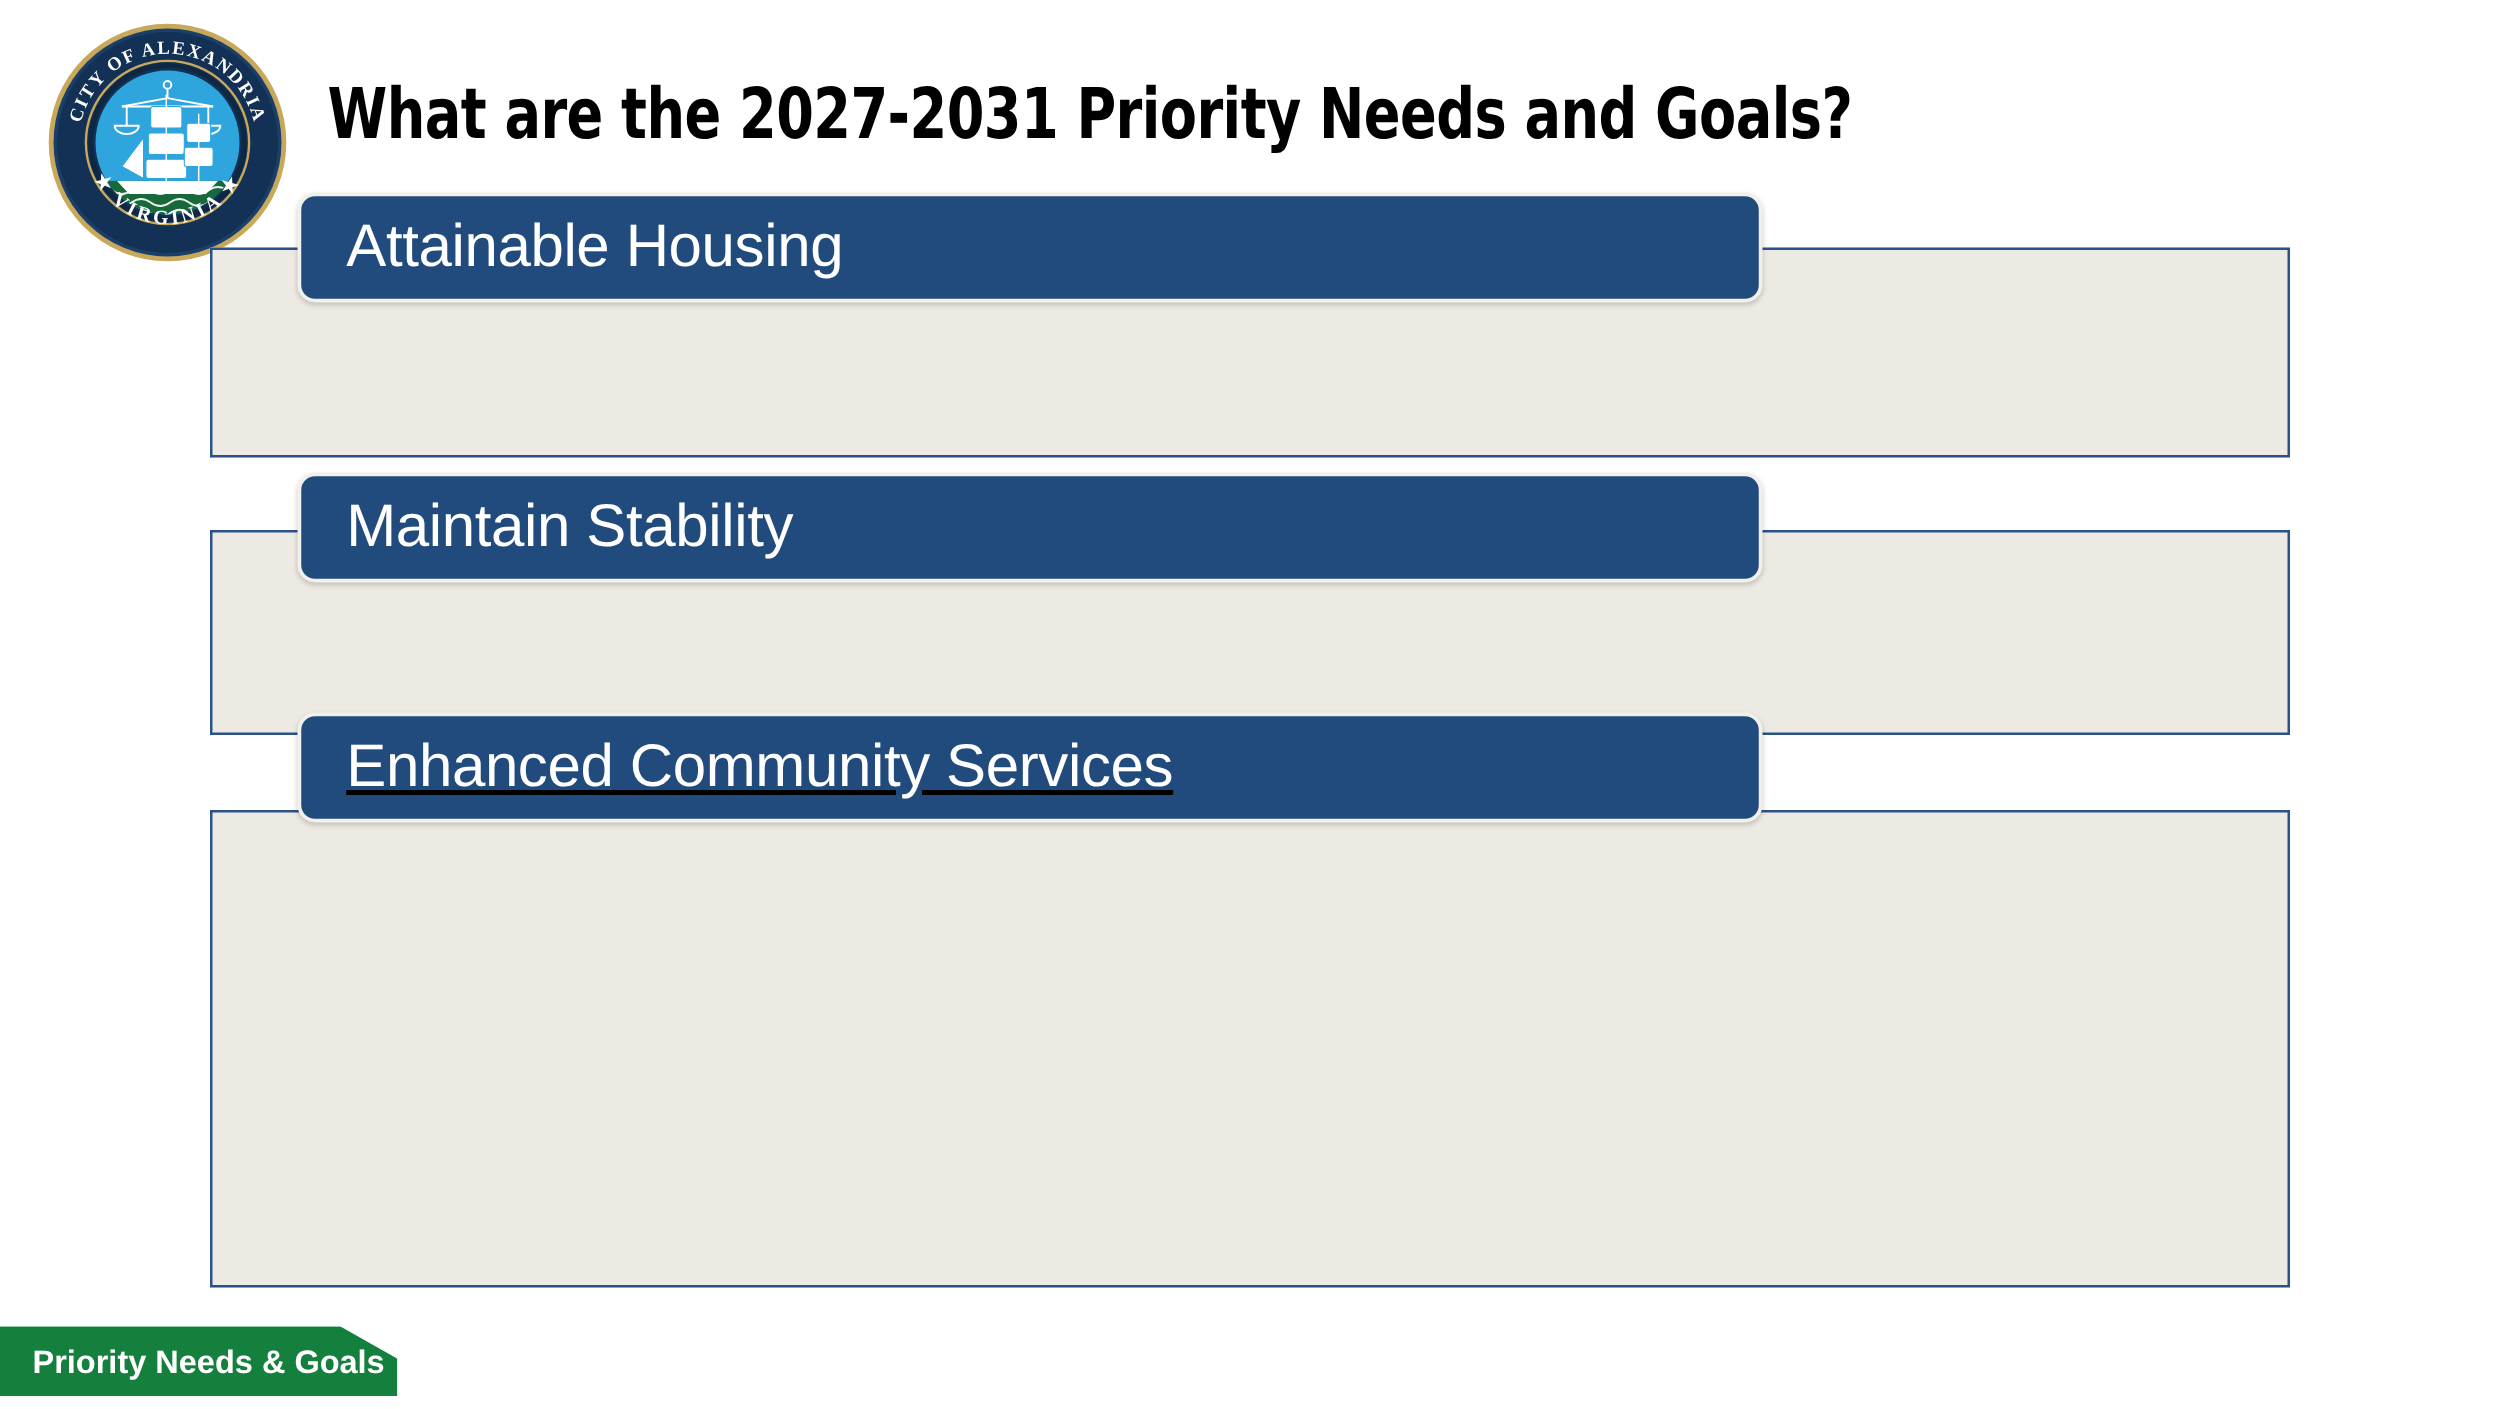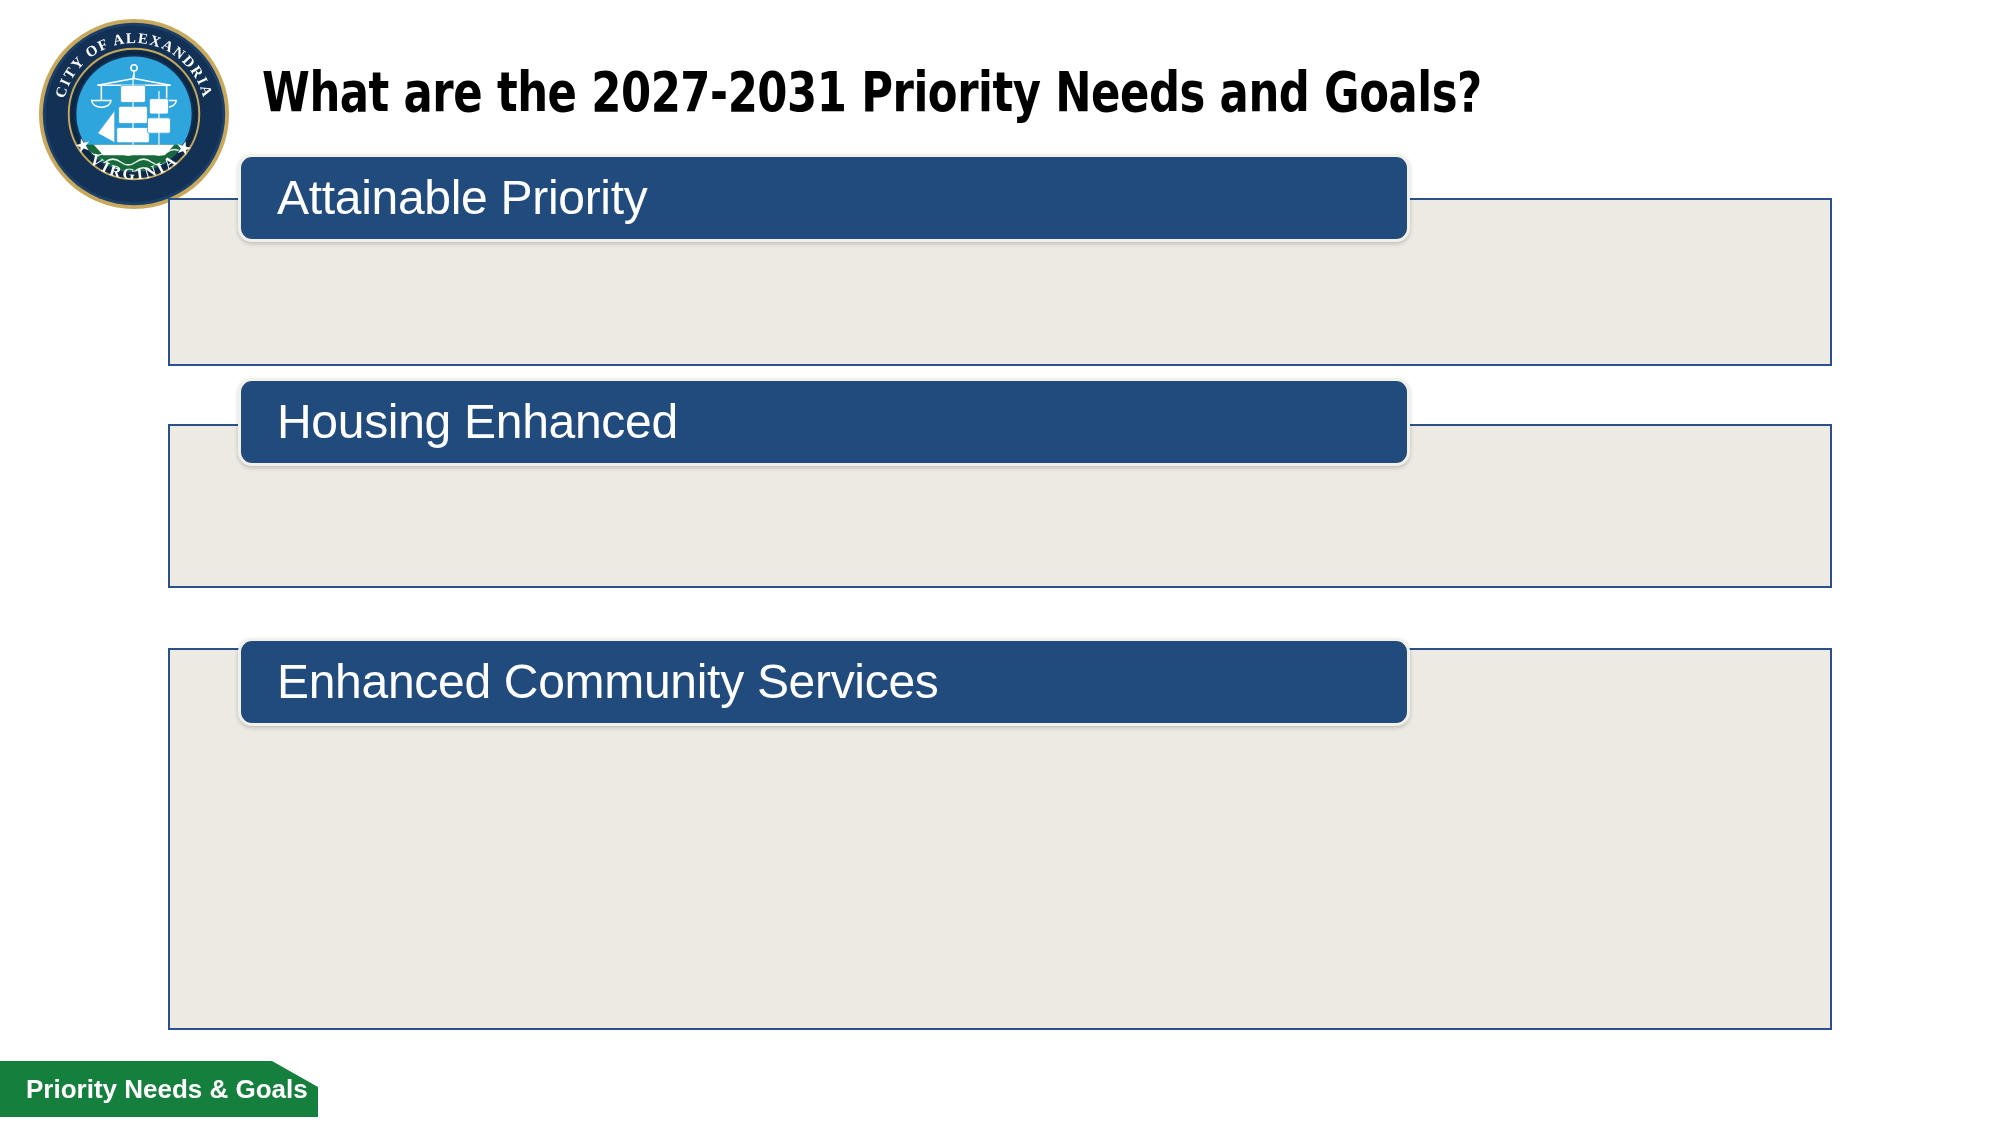--- a/index.html
+++ b/index.html
@@ -104,21 +104,21 @@
 
   
   #section-2 { top: 0; }
   #section-2 .section-body { top: 424px; height: 164px; }
   #section-2 .section-header { top: 378px; }
   #section-2 .bullets { top: 470px; }
 
   
   #section-3 { top: 0; }
   #section-3 .section-body { top: 648px; height: 382px; }
-  #section-3 .section-header { top: 638px; }
+  #section-3 .section-header { top: 570px; text-decoration: underline; }
 
   
   .footer-tab {
     position: absolute;
     left: 0;
     top: 1061px;
     width: 318px;
     height: 56px;
     background: #15803d;
     color: #FFFFFF;
@@ -197,33 +197,33 @@
 <div class="slide-title">What are the 2027-2031 Priority Needs and Goals?</div>
 
 <div class="section" id="section-1">
   <div class="section-body">
     <div class="bullets">
       <div class="bullet-line">Increase Housing Attainability</div>
       <div class="bullet-line">Maintain or Improve Living Conditions</div>
     </div>
   </div>
   <div class="section-header">
-    <span class="header-label">Attainable Priority</span>
+    <span class="header-label">Attainable Housing</span>
   </div>
 </div>
 
 <div class="section" id="section-2">
   <div class="section-body">
     <div class="bullets">
       <div class="bullet-line">Prevent and End Homelessness</div>
       <div class="bullet-line">Maintain or Improve Living Conditions</div>
     </div>
   </div>
   <div class="section-header">
-    <span class="header-label">Housing Enhanced</span>
+    <span class="header-label">Maintain Stability</span>
   </div>
 </div>
 
 <div class="section" id="section-3">
   <div class="section-body">
     
   </div>
   <div class="section-header">
     <span class="header-label">Enhanced Community Services</span>
   </div>

